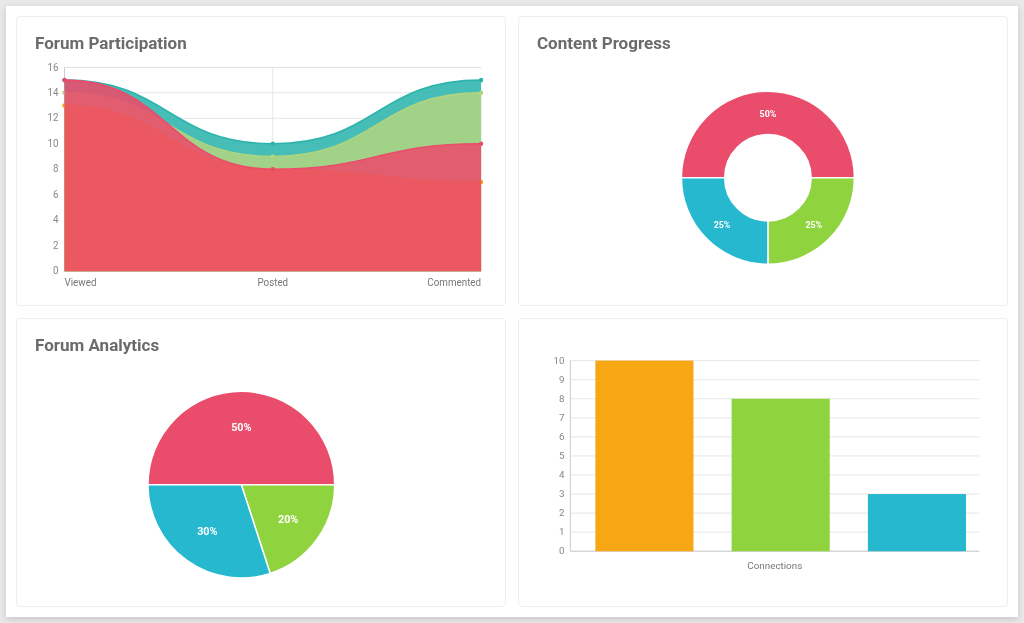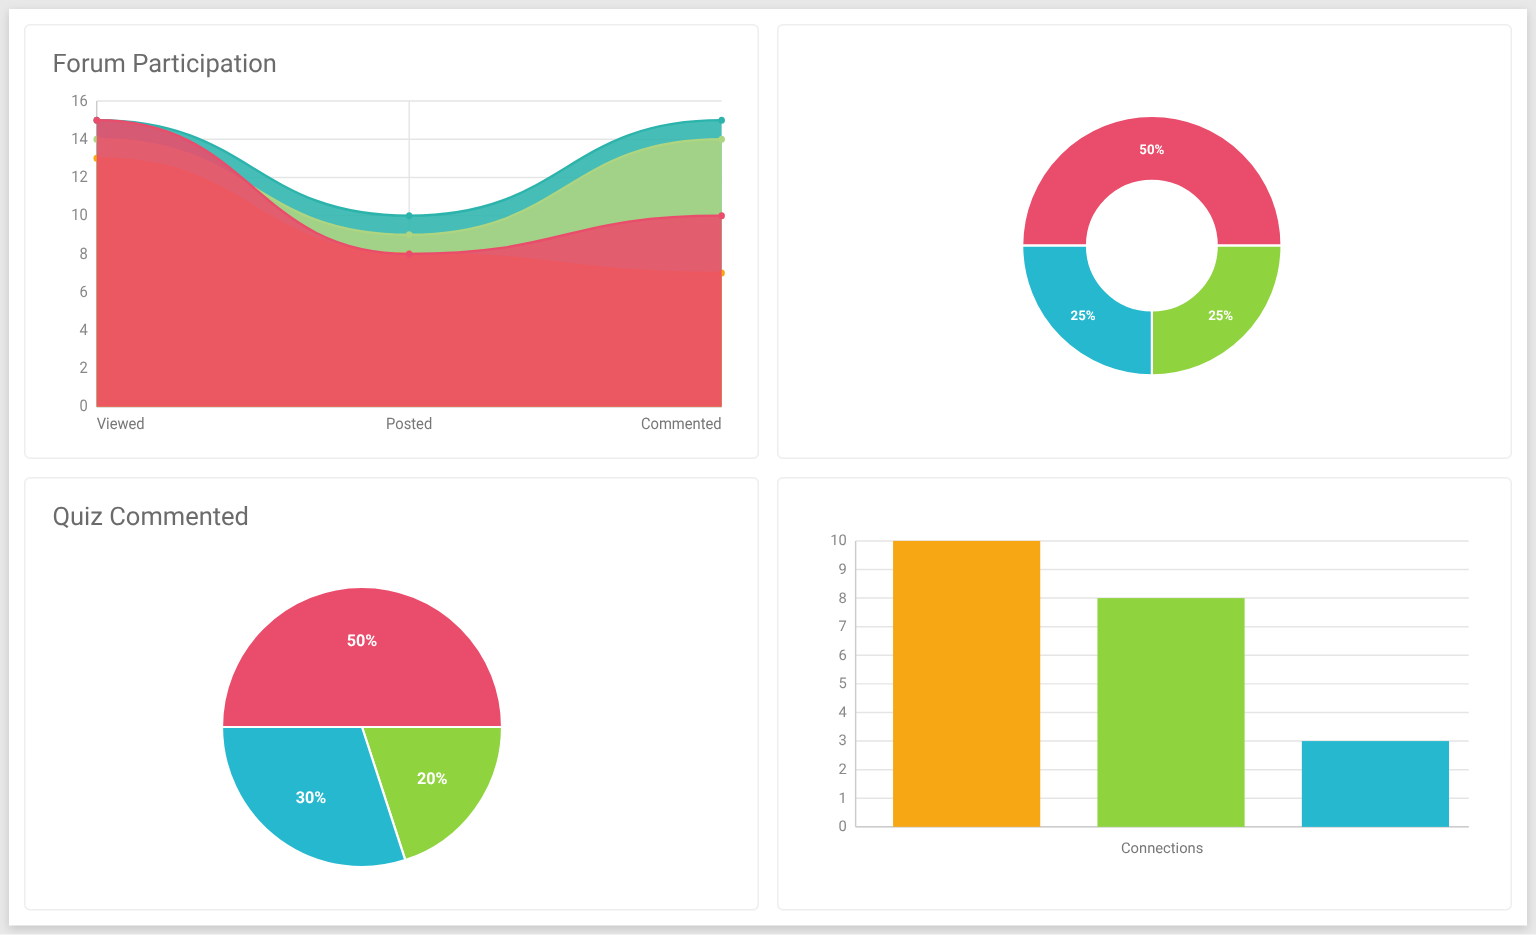--- a/index.html
+++ b/index.html
@@ -25,21 +25,21 @@
     border: 1px solid #eee;
     border-radius: 4px;
     padding: 16px 18px 10px 18px;
     display: flex;
     flex-direction: column;
     overflow: hidden;
     background:#fff;
   }
   .card h3 {
     font-size: 17px;
-    font-weight: 400;
+    font-weight: 700;
     color: #6b6b6b;
     margin-bottom: 8px;
   }
   .chartbox { flex:1; position:relative; }
   svg { width:100%; height:100%; display:block; }
   .axis-label { font-size: 10px; fill:#777; }
   .tick { font-size: 10px; fill:#888; }
   .grid { stroke:#e5e5e5; stroke-width:1; }
   .axis { stroke:#ccc; stroke-width:1; }
   .slice-label { font-size:11px; font-weight:700; fill:#fff; }
@@ -97,34 +97,35 @@
           <path d="M 30 18 C 136 18, 136 102, 242 102 C 348 102, 348 78, 454 78 L 454 198 L 30 198 Z" fill="#ea4c6b" fill-opacity="0.88"></path>
           <path d="M 30 18 C 136 18, 136 102, 242 102 C 348 102, 348 78, 454 78" fill="none" stroke="#ea4c6b" stroke-width="1.5"></path>
           <circle cx="30" cy="18" r="2.2" fill="#ea4c6b"></circle>
           <circle cx="242" cy="102" r="2.2" fill="#ea4c6b"></circle>
           <circle cx="454" cy="78" r="2.2" fill="#ea4c6b"></circle>
         </svg>
     </div>
   </div>
 
   <div class="card">
+    <h3>Content Progress</h3>
     <div class="chartbox">
       <svg id="content-svg" viewBox="0 0 460 230">
           <path d="M 147 115.00000000000001 A 88 88 0 0 1 323 114.99999999999997 L 279 114.99999999999999 A 44 44 0 0 0 191 115 Z" fill="#ea4c6b" stroke="#fff" stroke-width="1.5"></path>
           <text class="slice-label-sm" x="235" y="53" text-anchor="middle">50%</text>
           <path d="M 323 114.99999999999997 A 88 88 0 0 1 235.00000000000003 203 L 235 159 A 44 44 0 0 0 279 114.99999999999999 Z" fill="#8fd43f" stroke="#fff" stroke-width="1.5"></path>
           <text class="slice-label-sm" x="281.6690475583122" y="165.66904755831212" text-anchor="middle">25%</text>
           <path d="M 235.00000000000003 203 A 88 88 0 0 1 147 115.00000000000003 L 191 115.00000000000001 A 44 44 0 0 0 235 159 Z" fill="#26b8cf" stroke="#fff" stroke-width="1.5"></path>
           <text class="slice-label-sm" x="188.3309524416879" y="165.6690475583122" text-anchor="middle">25%</text>
         </svg>
     </div>
   </div>
 
   <div class="card">
-    <h3>Quiz Commented</h3>
+    <h3>Forum Analytics</h3>
     <div class="chartbox">
       <svg id="quiz-svg" viewBox="0 0 460 230">
           <path d="M 210 120 L 115 120.00000000000001 A 95 95 0 0 1 305 119.99999999999997 Z" fill="#ea4c6b" stroke="#fff" stroke-width="1.5"></path>
           <text class="slice-label" x="210" y="65.1" text-anchor="middle">50%</text>
           <path d="M 210 120 L 305 119.99999999999997 A 95 95 0 0 1 239.35661446562003 210.35036904803957 Z" fill="#8fd43f" stroke="#fff" stroke-width="1.5"></path>
           <text class="slice-label" x="257.65110096868443" y="158.62055136002664" text-anchor="middle">20%</text>
           <path d="M 210 120 L 239.35661446562003 210.35036904803957 A 95 95 0 0 1 115 120.00000000000003 Z" fill="#26b8cf" stroke="#fff" stroke-width="1.5"></path>
           <text class="slice-label" x="175.37944863997336" y="171.65110096868443" text-anchor="middle">30%</text>
         </svg>
     </div>

